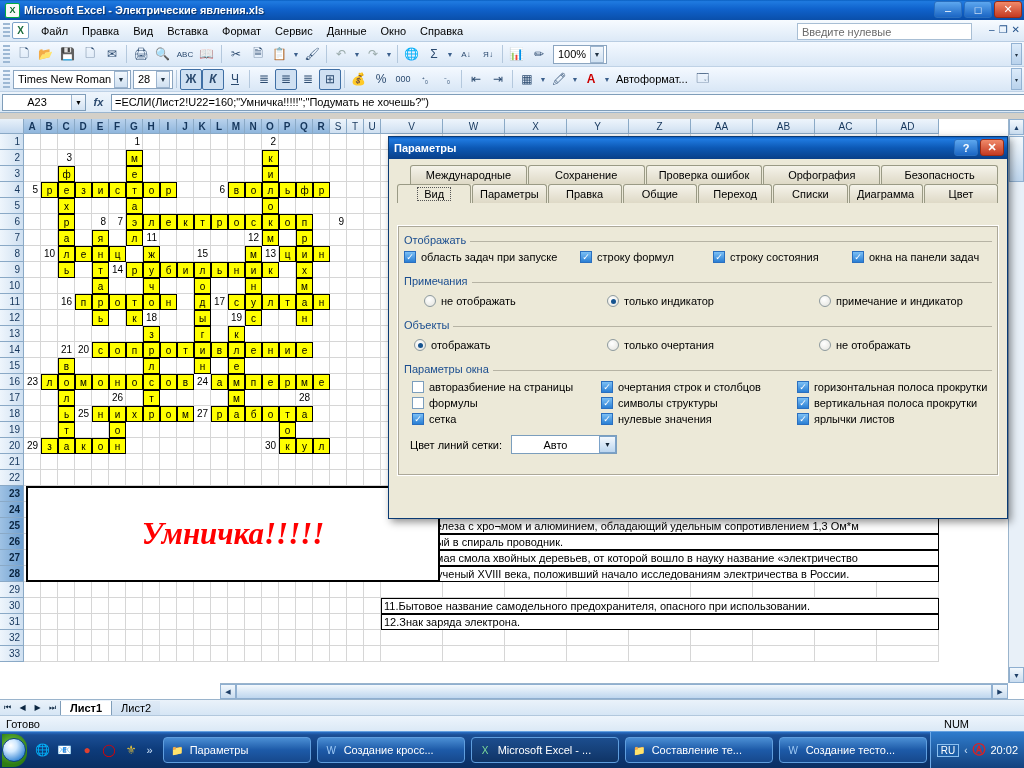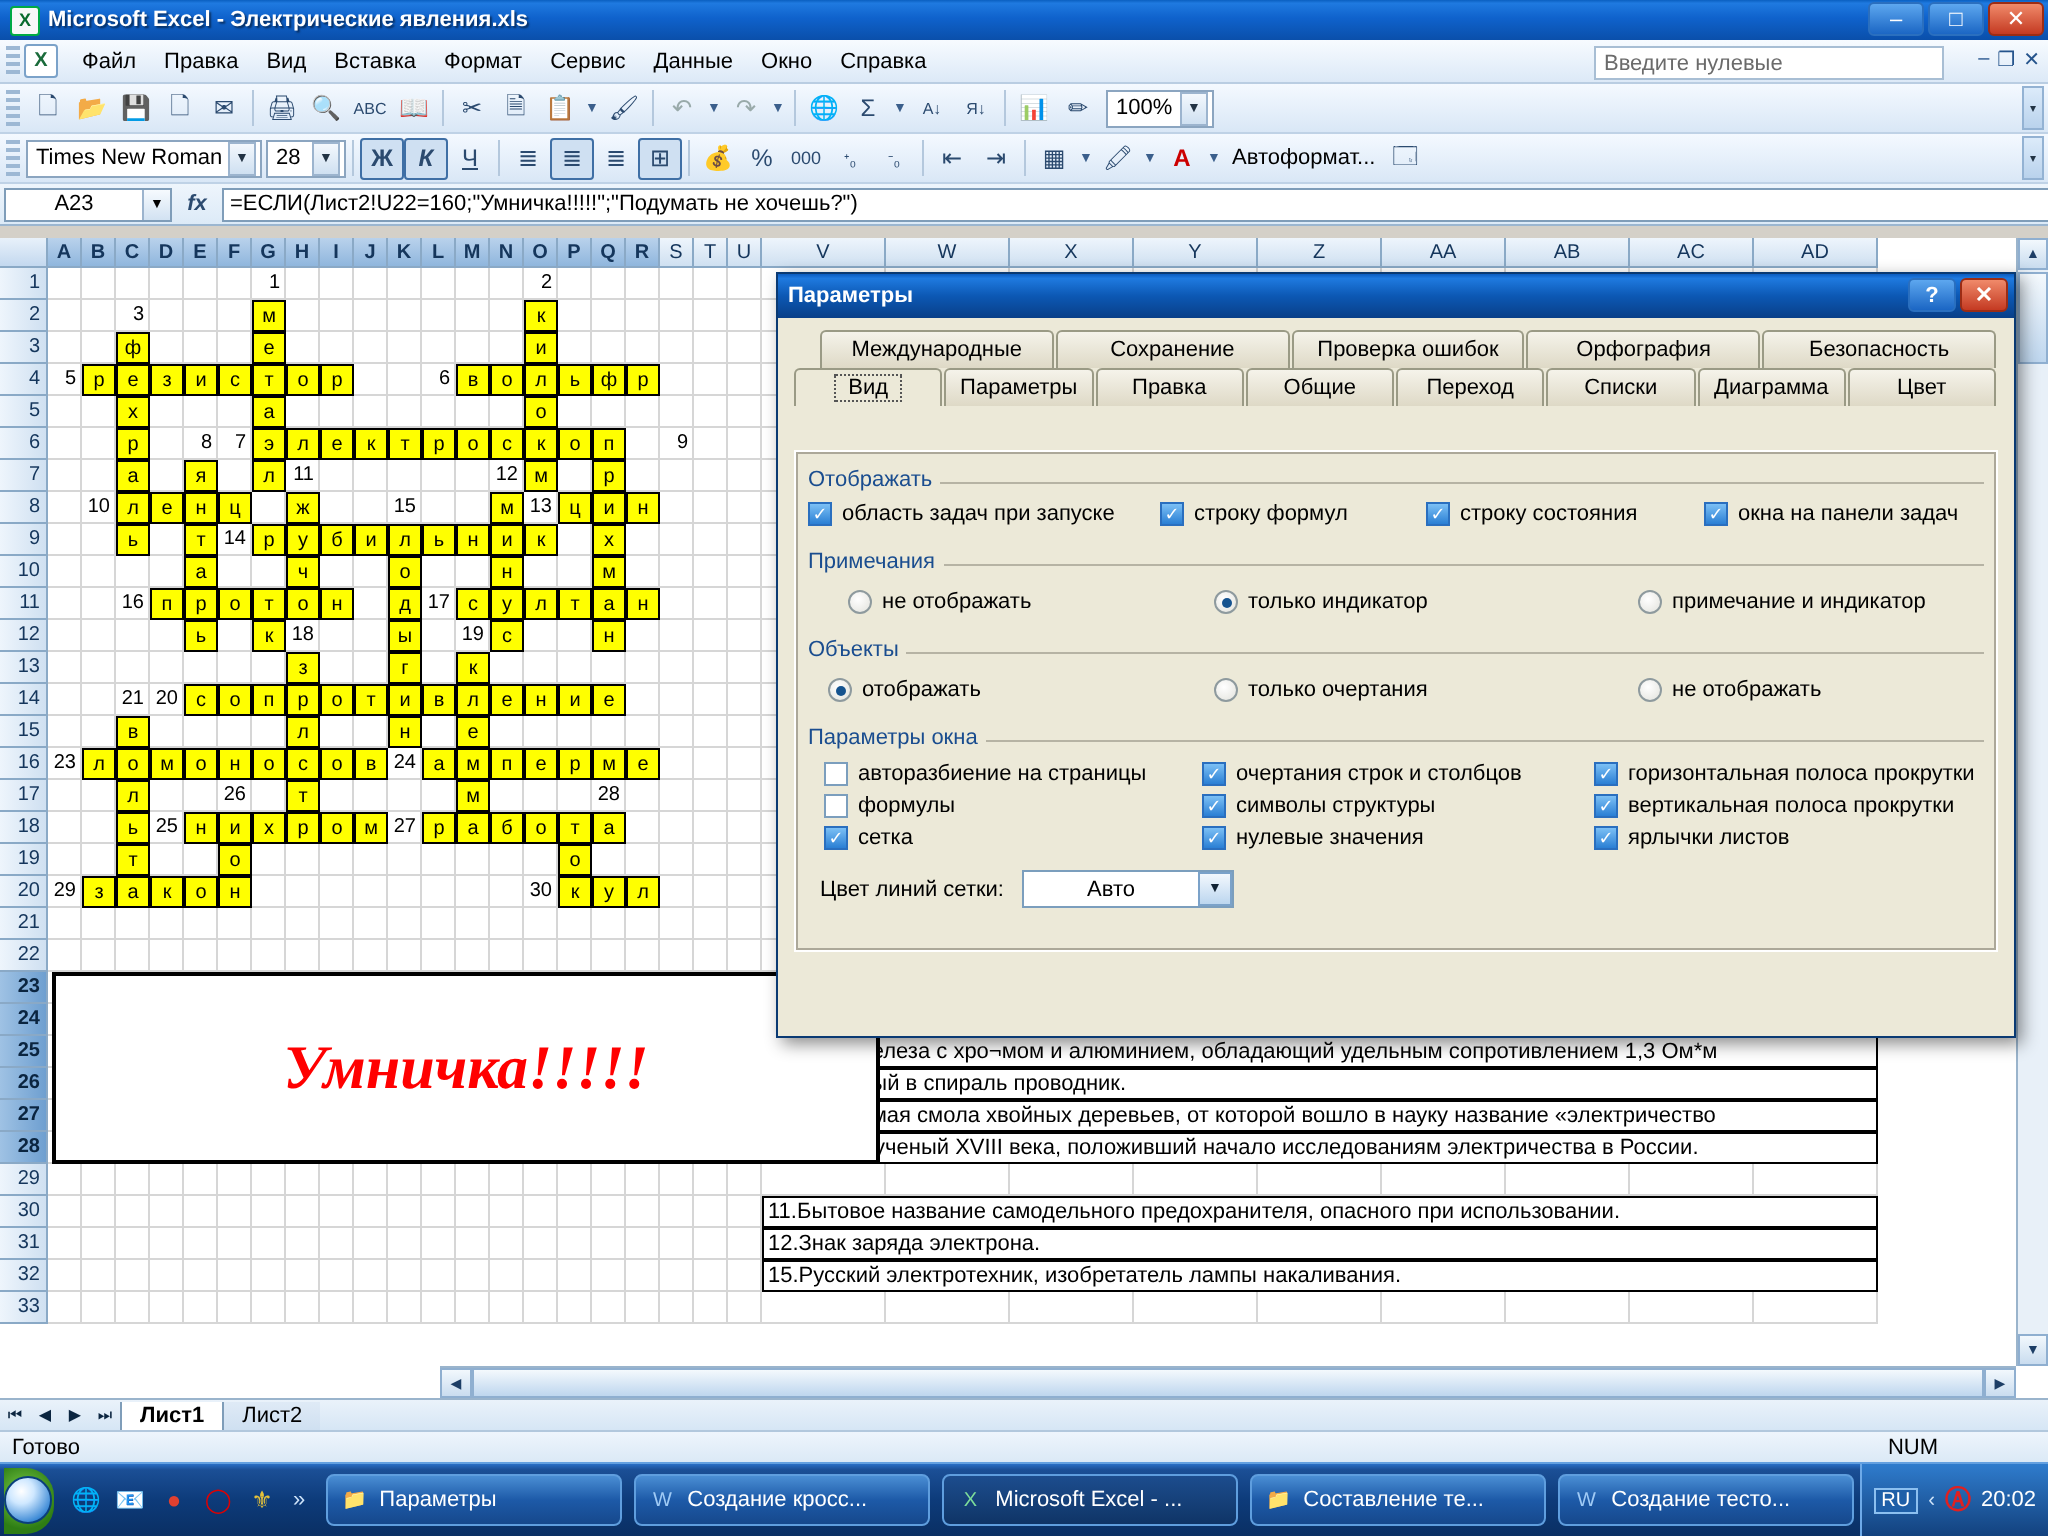--- a/index.html
+++ b/index.html
@@ -1505,21 +1505,20 @@
           <div class="cell" style="width: 62px;"></div>
           <div class="cell" style="width: 62px;"></div>
         </div>
         <div class="cell clue" style="position: absolute; left: 357px; top: 368px; width: 558px; height: 16px; z-index: 3;">2.Кратная единица измере¬ния сопротивления.</div>
         <div class="cell clue" style="position: absolute; left: 357px; top: 384px; width: 558px; height: 16px; z-index: 3;">3.Сплав железа с хро¬мом и алюминием, обладающий удельным сопротивлением 1,3 Ом*м</div>
         <div class="cell clue" style="position: absolute; left: 357px; top: 400px; width: 558px; height: 16px; z-index: 3;">4.Свернутый в спираль проводник.</div>
         <div class="cell clue" style="position: absolute; left: 357px; top: 416px; width: 558px; height: 16px; z-index: 3;">8.Ископаемая смола хвойных деревьев, от которой вошло в науку название «электричество</div>
         <div class="cell clue" style="position: absolute; left: 357px; top: 432px; width: 558px; height: 16px; z-index: 3;">9.Русский ученый XVIII века, положивший начало исследованиям электричества в России.</div>
         <div class="cell clue" style="position: absolute; left: 357px; top: 464px; width: 558px; height: 16px; z-index: 3;">11.Бытовое название самодельного предохранителя, опасного при использовании.</div>
         <div class="cell clue" style="position: absolute; left: 357px; top: 480px; width: 558px; height: 16px; z-index: 3;">12.Знак заряда электрона.</div>
-        <div class="cell clue" style="position: absolute; left: 357px; top: 496px; width: 558px; height: 16px; z-index: 3;">15.Русский электротехник, изобретатель лампы накаливания.</div>
       </div>
   </div>
 </div>
 
 <div id="vscroll">
   <div class="sbtn" style="height:16px">▲</div>
   <div class="sthumb" style="height:46px;margin-top:1px"></div>
   <div class="sbtn" style="height:16px;position:absolute;bottom:0;left:0;right:0">▼</div>
 </div>
 <div id="hscroll">

